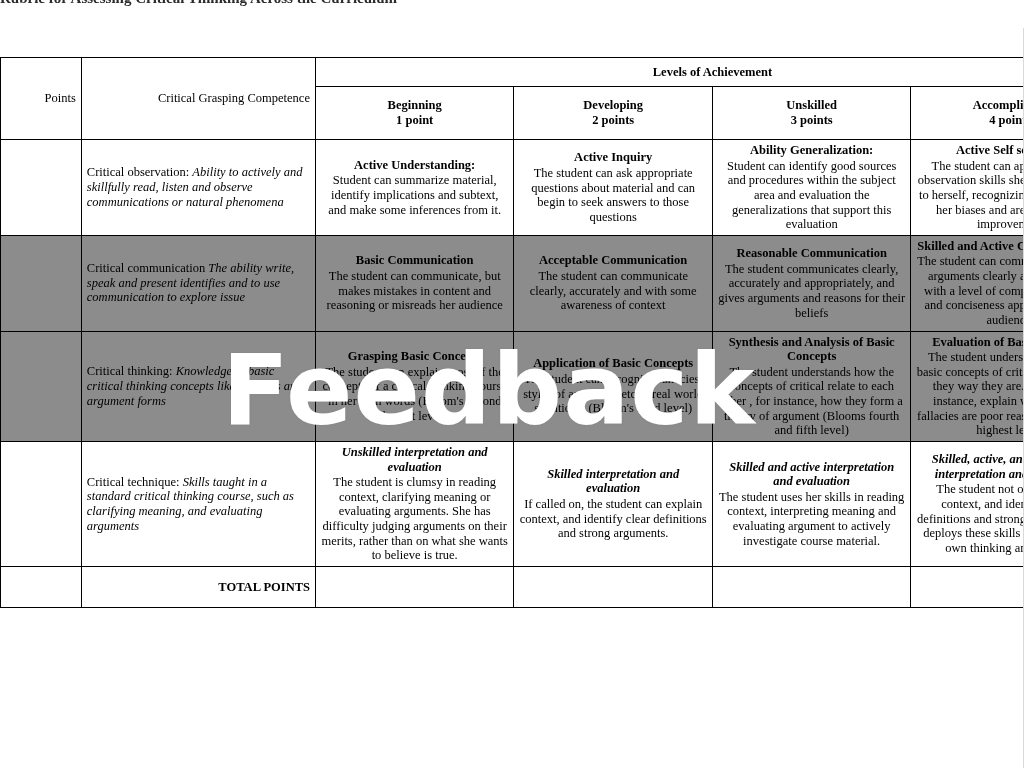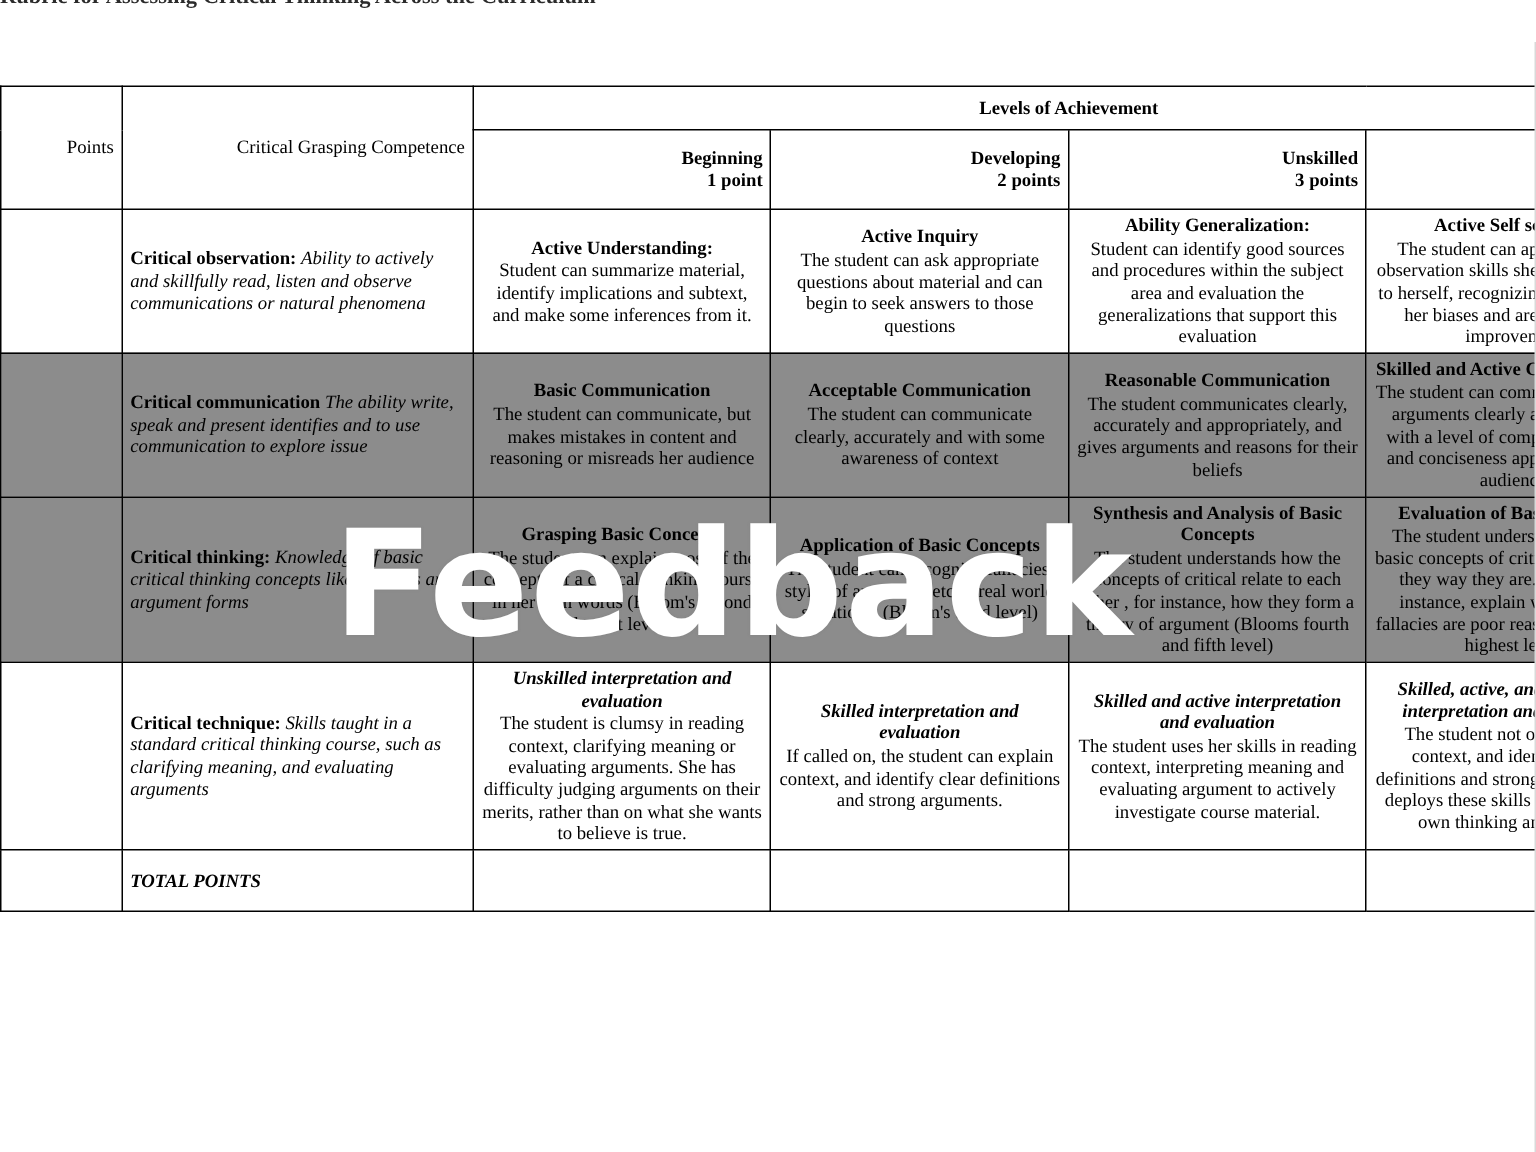--- a/index.html
+++ b/index.html
@@ -62,54 +62,53 @@
     font-size: 14px;
     height: 22px;
     padding: 2px 0;
   }
   th.points-head, th.comp-head {
     text-align: right;
     font-weight: normal;
     font-size: 14.5px;
   }
   th.level-head {
-    text-align: right;
+    text-align: center;
     font-weight: bold;
     font-size: 14px;
     line-height: 1.25;
     height: 46px;
   }
   td.points-cell { text-align: center; }
   td.comp-cell {
     text-align: left;
     font-size: 12.5px;
   }
   td.comp-cell .cname {
-    font-weight: bold;
+    font-weight: normal;
     display: inline;
   }
   td.level-cell {
     text-align: center;
     font-size: 12.5px;
   }
   td.level-cell .lname {
     font-weight: bold;
     display: block;
     margin-bottom: 1px;
   }
   .italic { font-style: italic; }
   tr.row-shaded td {
     background: #8c8c8c;
   }
   td.total-cell {
-    text-align: left;
+    text-align: right;
     font-weight: bold;
     font-size: 14px;
     height: 34px;
-    font-style: italic;
   }
   
   #feedback-overlay {
     position: absolute;
     top: 341px;
     left: 222px;
     font-family: "DejaVu Sans", sans-serif;
     font-weight: bold;
     font-size: 98px;
     letter-spacing: 1px;

